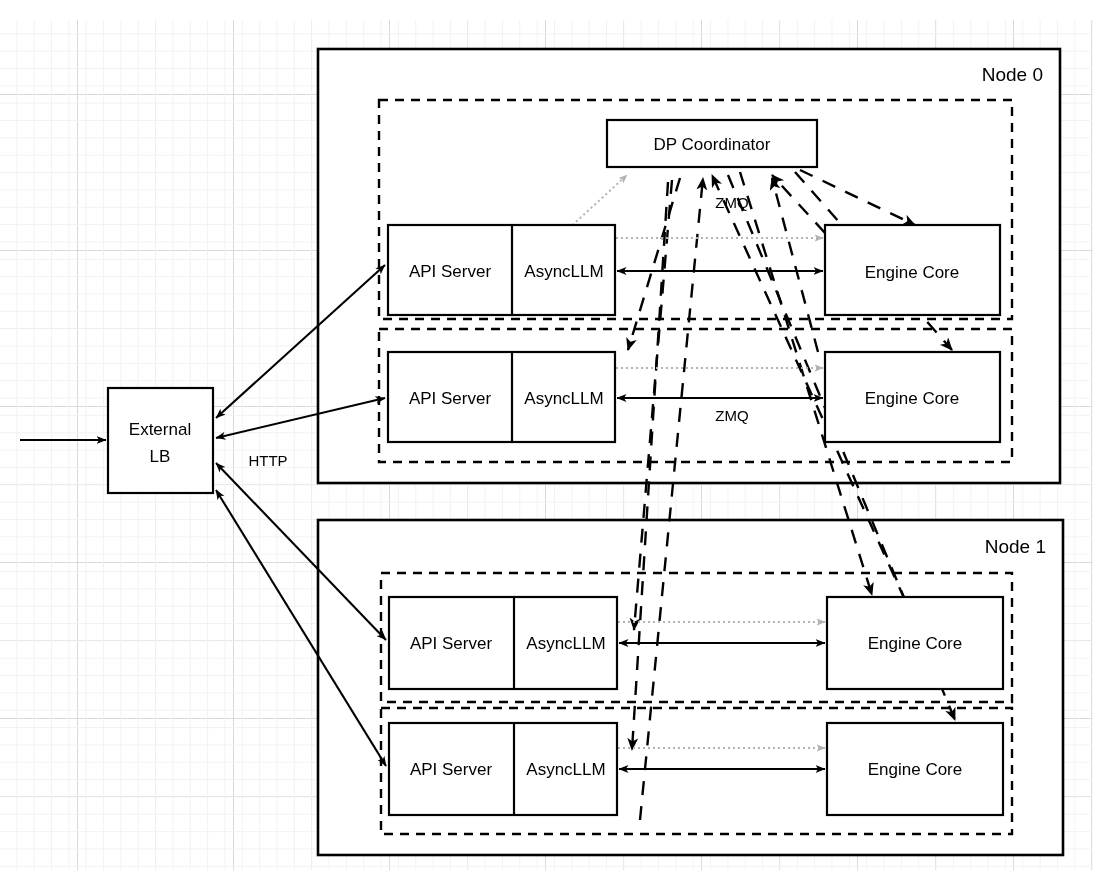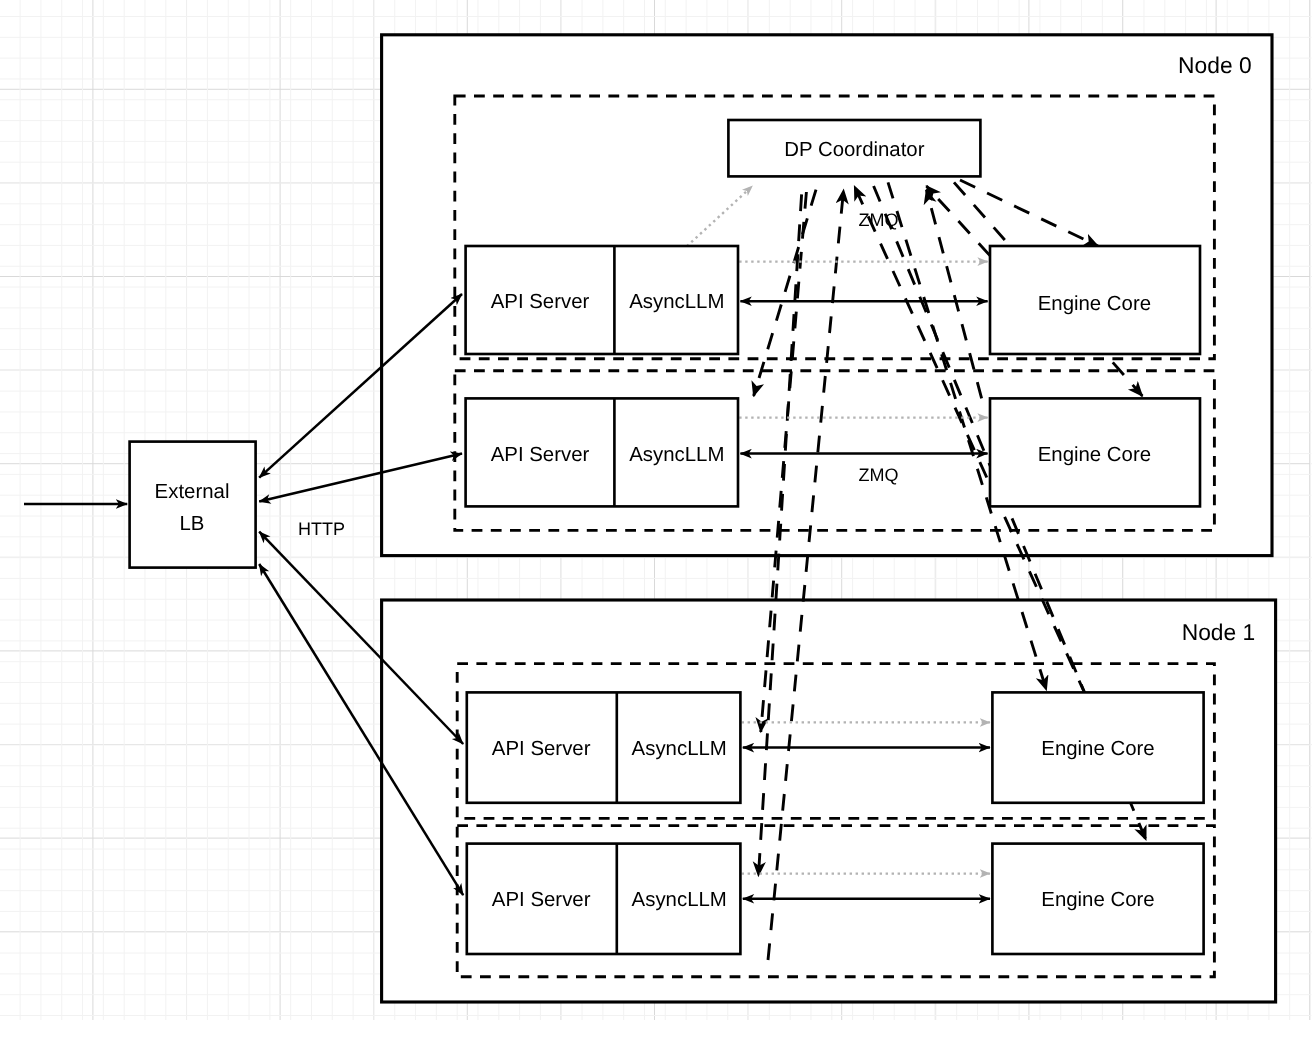--- a/index.html
+++ b/index.html
@@ -21,20 +21,21 @@
       linear-gradient(to right, #f2f2f2 1px, transparent 1px),
       linear-gradient(to bottom, #f2f2f2 1px, transparent 1px),
       linear-gradient(to right, #d9d9d9 1px, transparent 1px),
       linear-gradient(to bottom, #d9d9d9 1px, transparent 1px);
     background-size:
       17.35px 17.35px,
       17.35px 17.35px,
       78px 78px,
       78px 78px;
     background-position: -1px -4px, -1px -4px, -1px -4px, -1px -4px;
+    margin-top: 20px;
   }
   #diagram {
     position: absolute;
     left: 0;
     top: 0;
   }
   .node-label {
     font-family: "Liberation Sans", sans-serif;
     font-size: 19px;
     fill: #000000;

